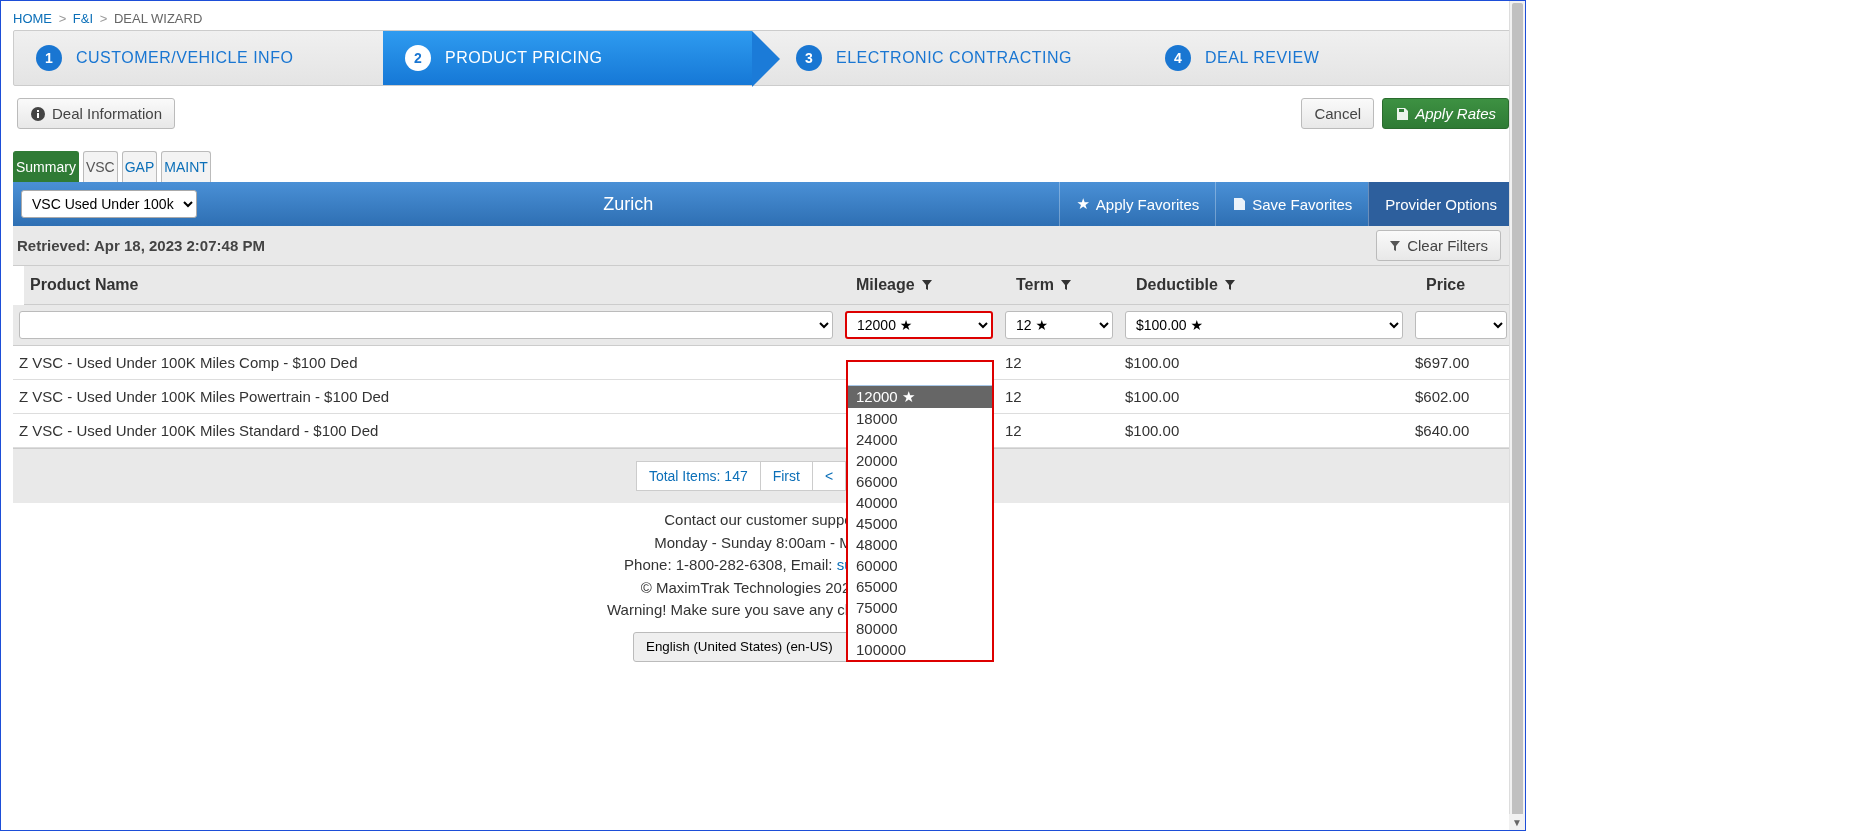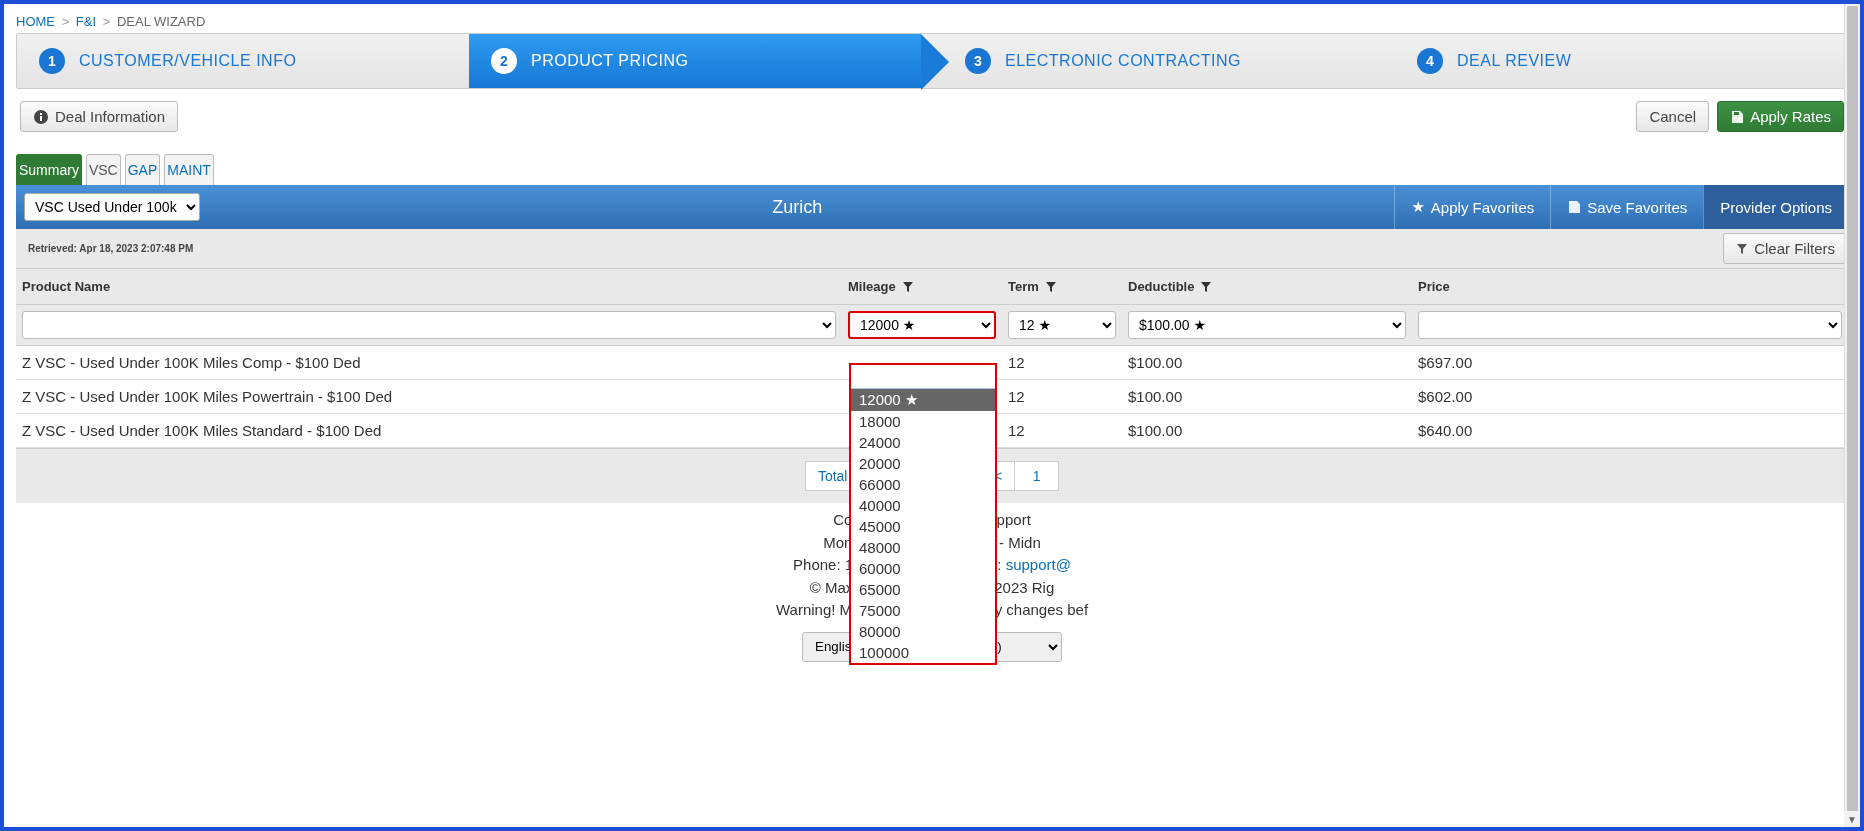--- a/index.html
+++ b/index.html
@@ -1,17 +1,17 @@
 <!DOCTYPE html>
 <html><head>
 <meta charset="utf-8">
 <style>
 * { box-sizing: border-box; margin: 0; padding: 0; }
 body { font-family: "Helvetica Neue", Arial, sans-serif; font-size: 14px; color: #333; background: #fff; }
-.outer { border: 4px solid #1d4ed8; width: 1864px; height: 831px; position: relative; overflow: hidden; }
+.outer { border: 1px solid #1d4ed8; width: 1526px; height: 831px; position: relative; overflow: hidden; }
 .content { padding: 6px 6px 0 6px; height: 100%; overflow: hidden; position: relative; }
 a { text-decoration: none; color: #0b6fb8; }
 
 
 .breadcrumb { padding: 4px 6px; font-size: 13px; color: #666; }
 .breadcrumb a { color: #0b6fb8; font-weight: 500; }
 .breadcrumb .sep { margin: 0 3px; color: #999; }
 .breadcrumb .current { color: #666; }
 
 
@@ -21,44 +21,44 @@
 .wstep .wlabel { color: #1976d2; font-size: 16px; letter-spacing: .5px; }
 .wstep.active { background: linear-gradient(#2e9bf0,#1678d6); }
 .wstep.active .circle { background: #fff; color: #1976d2; }
 .wstep.active .wlabel { color: #fff; }
 .wstep.active::after { content:""; position:absolute; right:-28px; top:0; border-top:28px solid transparent; border-bottom:28px solid transparent; border-left:28px solid #1b7bd8; z-index:2; }
 .wstep:not(.active):not(:first-child)::before { content:""; position:absolute; left:-1px; top:0; border-top:28px solid transparent; border-bottom:28px solid transparent; border-left:28px solid transparent; }
 
 
 .action-row { display:flex; align-items:flex-start; padding: 12px 4px 6px; margin: 0 6px; }
 .btn { border: 1px solid #bbb; background: linear-gradient(#fafafa,#e8e8e8); border-radius: 3px; padding: 6px 12px; font-size: 15px; color: #444; cursor: pointer; display:inline-flex; align-items:center; gap:6px; }
-.btn-green { background: linear-gradient(#3d9142,#2f7b35); border-color:#2a6b2e; color:#fff; }
+.btn-green { background: linear-gradient(#3d9142,#2f7b35); border-color:#2a6b2e; color:#fff;font-style:italic; }
 
 
 .tab-row { display:flex; gap:4px; margin: 16px 6px 0; align-items:flex-end; }
 .tab { border:1px solid #bbb; border-bottom:none; background:#f3f3f3; padding:7px 2px; border-radius:3px 3px 0 0; cursor:pointer; color:#0b6fb8; font-size:14px; }
 .tab.active { background:#2f7b35; color:#fff; border-color:#2f7b35; font-weight:500; }
 
 
 .provider-bar { height: 44px; background: linear-gradient(#4a90d6,#2e6fb3); color:#fff; display:flex; align-items:center; margin:0 6px; }
 .provider-bar select { margin-left:8px; height:28px; border-radius:3px; border:1px solid #aaa; padding: 3px 6px; font-size:14px; background:#fff; }
 .provider-bar .pname { flex:1; text-align:center; font-size:18px; }
 .pbar-btn { height:44px; padding:0 16px; display:flex; align-items:center; gap:6px; cursor:pointer; font-size:15px; }
 .pbar-btn.border-l { border-left:1px solid rgba(255,255,255,.3); }
 .pbar-btn.highlight { background:#2d5f9d; }
 
 
 .filter-strip { display:flex; align-items:center; background:#e9e9e9; border-bottom:1px solid #ccc; margin:0 6px; padding:4px 0; }
-.retrieved { font-weight:bold; font-size:10px; color:#444; padding-left:12px; }
-.clear-filters { margin-left:auto; margin-right:0; }
+.retrieved { font-weight:bold; font-size:15px; color:#444; padding-left:4px; }
+.clear-filters { margin-left:auto; margin-right:12px; }
 
 
 .tbl { margin:0 6px; border-bottom:1px solid #ccc; }
 .thead-row, .tfilter-row { display:flex; background:#e9e9e9; border-bottom:1px solid #ccc; }
-.thead-row { font-weight:bold; font-size:13px; }
+.thead-row { font-weight:bold; font-size:16px;margin-left:11px; }
 .cell { padding:10px 6px; display:flex; align-items:center; }
 .c-name { flex: 0 0 826px; }
 .c-mileage { flex: 0 0 160px; }
 .c-term { flex: 0 0 120px; }
 .c-deduct { flex: 0 0 290px; }
 .c-price { flex: 1; }
 .filter-icon { margin-left:6px; }
 .tfilter-row .cell { padding:6px; }
 .sel, .txt { width:100%; height:28px; border:1px solid #bbb; border-radius:3px; padding:2px 6px; font-size:14px; background:#fff; }
 .sel.redbox { border:2px solid #d00; }

